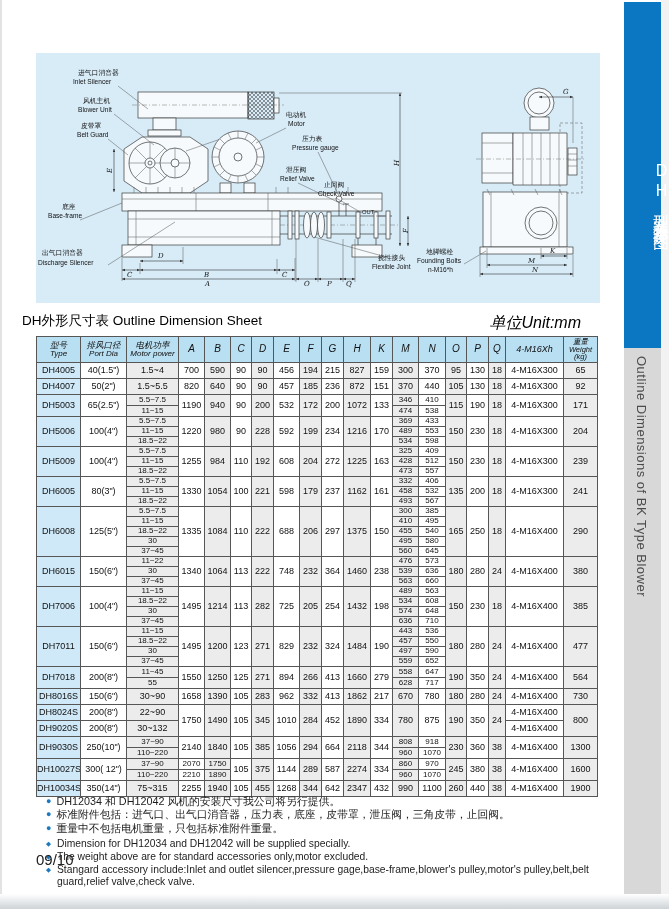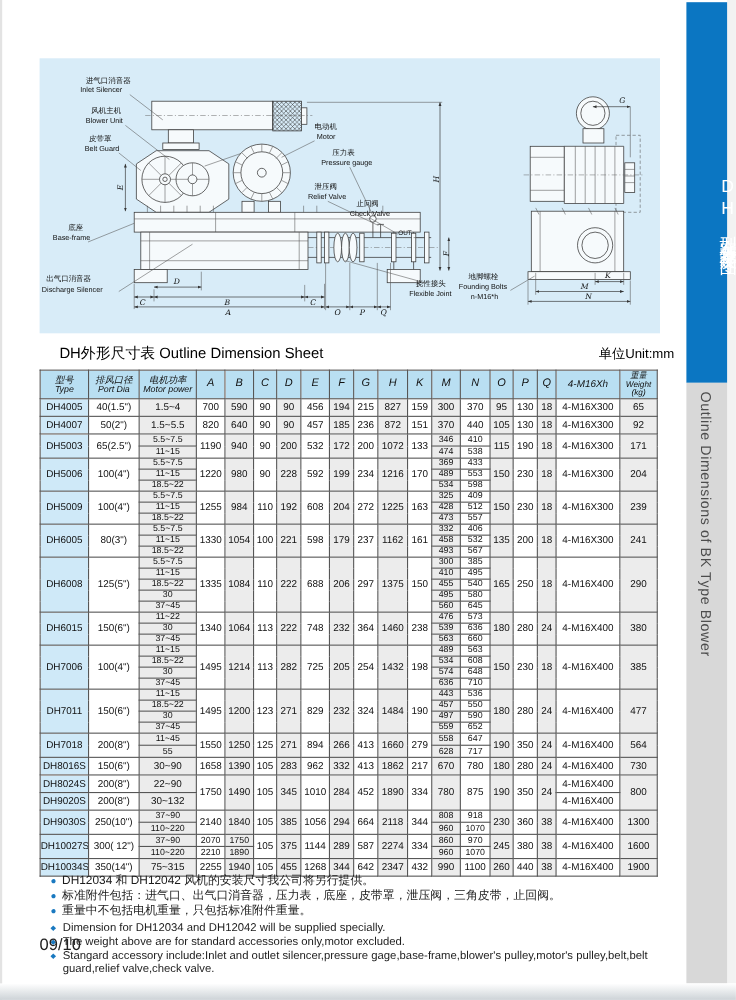--- a/index.html
+++ b/index.html
@@ -30,23 +30,23 @@
     position:absolute;left:0;top:160px;width:37px;text-align:center;
     writing-mode:vertical-rl;text-orientation:upright;color:#fff;font-size:16px;letter-spacing:3px;margin-left:10px;
   }
   .side-gray{position:absolute;left:624px;top:348px;width:37px;height:546px;background:#d8d8d8;}
   .side-gray span{
     position:absolute;left:10px;top:8px;writing-mode:vertical-rl;
     color:#4c4c4c;font-size:13px;letter-spacing:0.5px;white-space:nowrap;
   }
 
   
-  .sheet-title-row{position:absolute;left:52px;top:312px;width:561px;height:20px;}
+  .sheet-title-row{position:absolute;left:20px;top:312px;width:561px;height:20px;}
   .sheet-title{position:absolute;left:2px;top:0;font-size:13.5px;color:#000;}
-  .sheet-unit{position:absolute;right:0;top:1px;font-size:12px;color:#000;}
+  .sheet-unit{position:absolute;right:0;top:1px;font-size:16px;color:#000;font-style:italic;}
 
   
   table.dims{position:absolute;left:36px;top:336px;border-collapse:collapse;table-layout:fixed;width:561px;
     font-size:9px;color:#111;}
   table.dims td,table.dims th{border:1px solid #565656;text-align:center;vertical-align:middle;padding:0;
     overflow:hidden;white-space:nowrap;font-weight:normal;line-height:1.05;}
   table.dims{border:1.5px solid #2e2e2e;}
   table.dims thead th{background:#b9dff2;font-style:italic;}
   .hcn{font-size:8.5px;display:block;}
   .hen{font-size:8px;display:block;}

